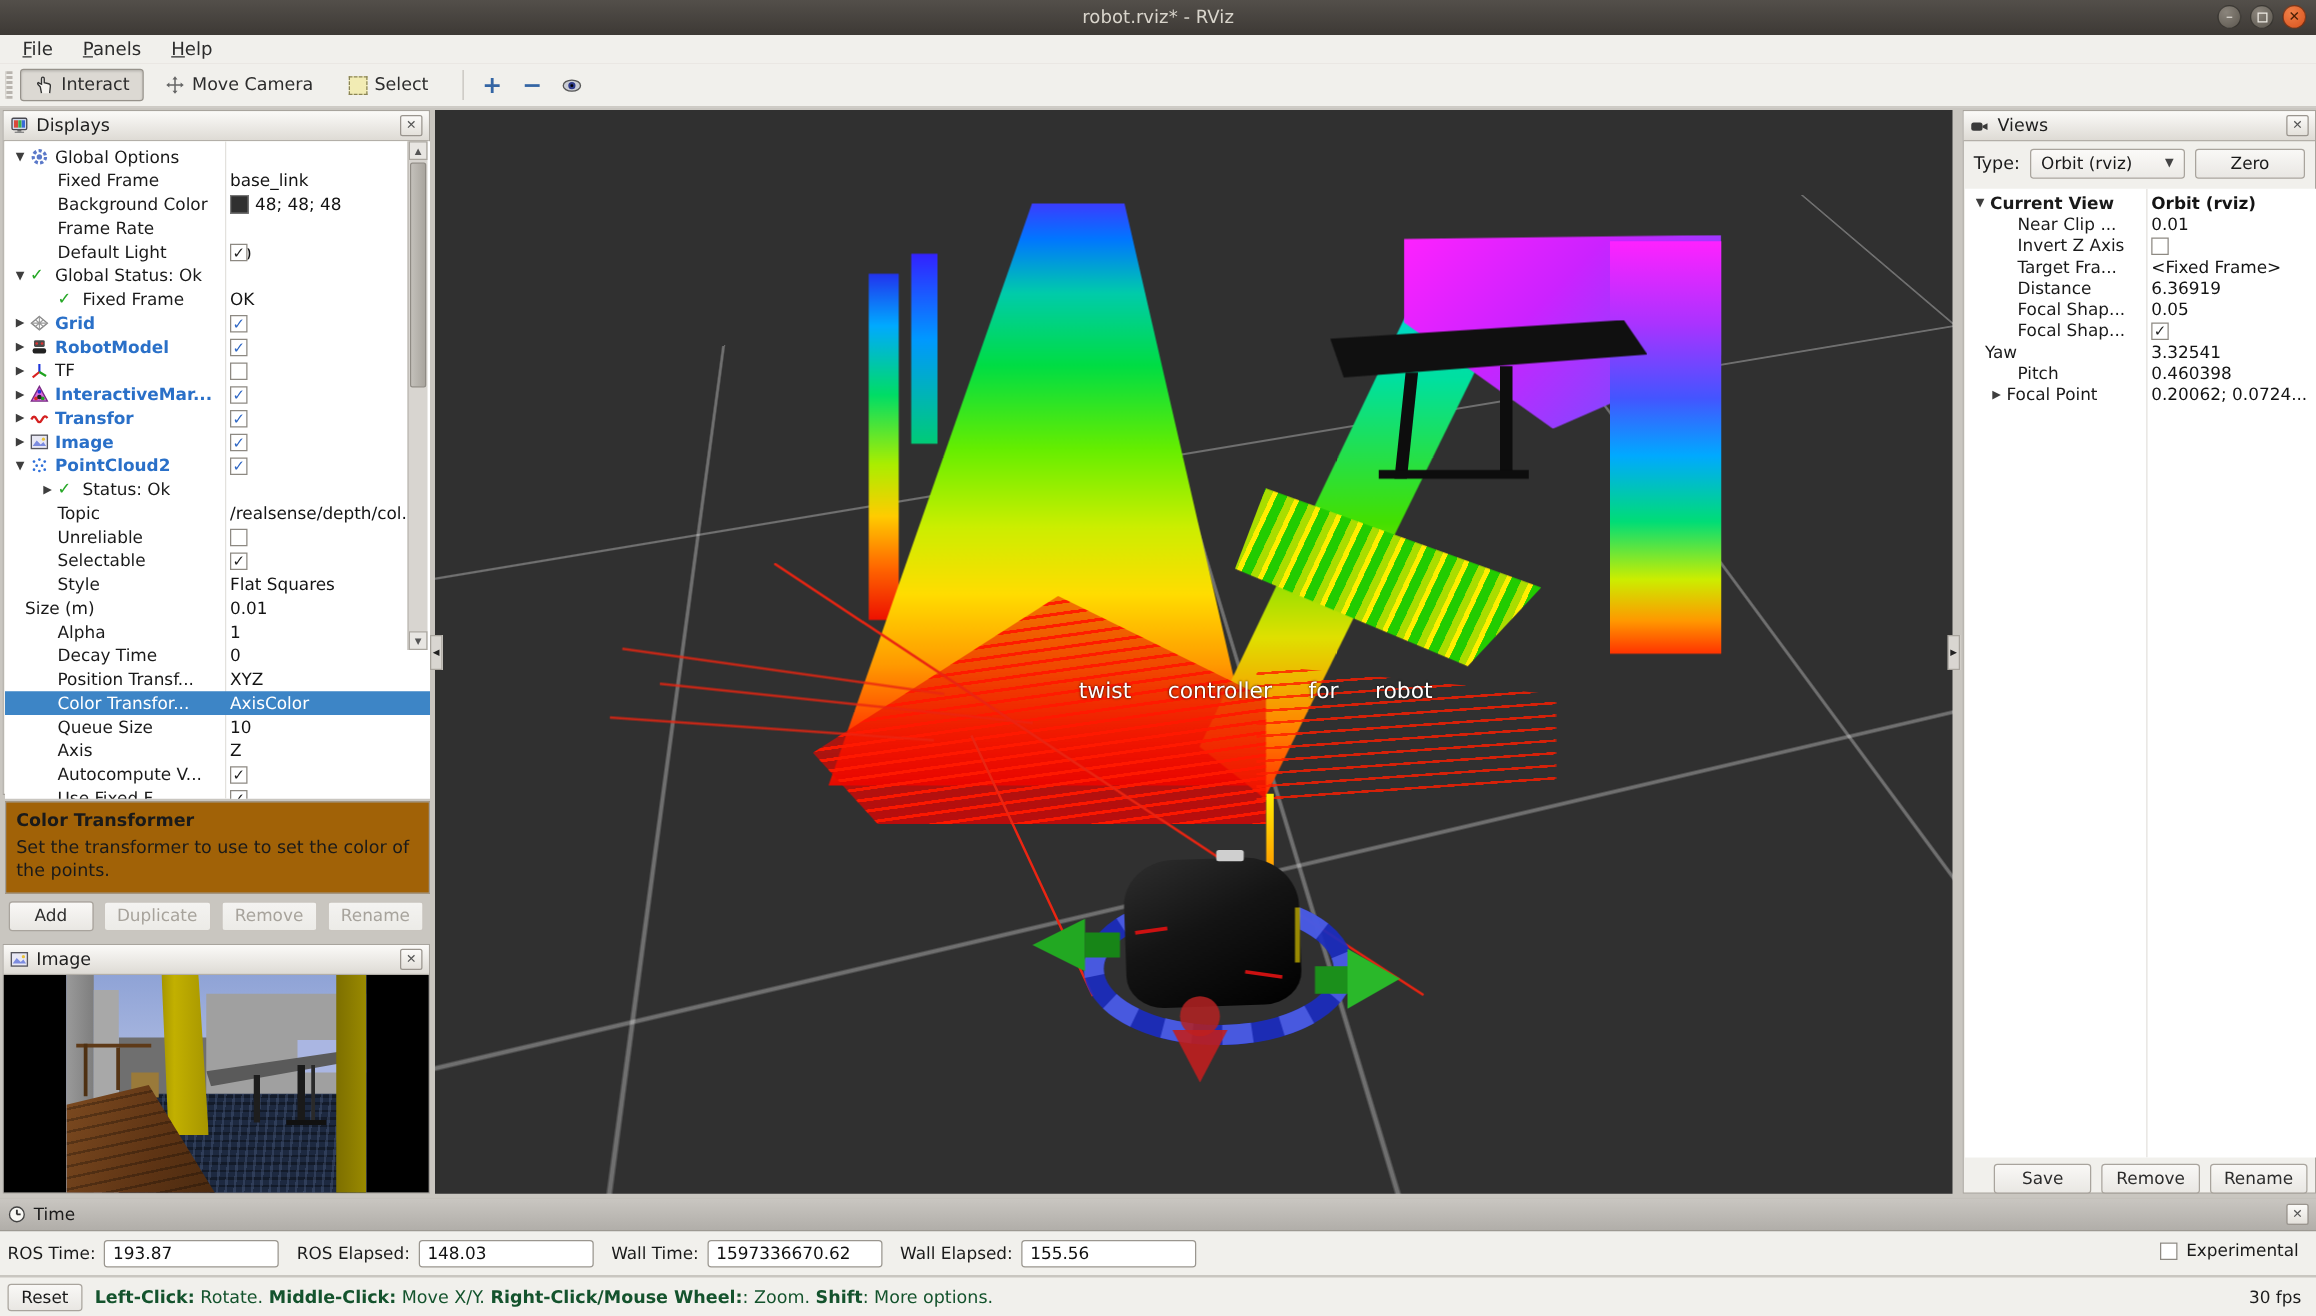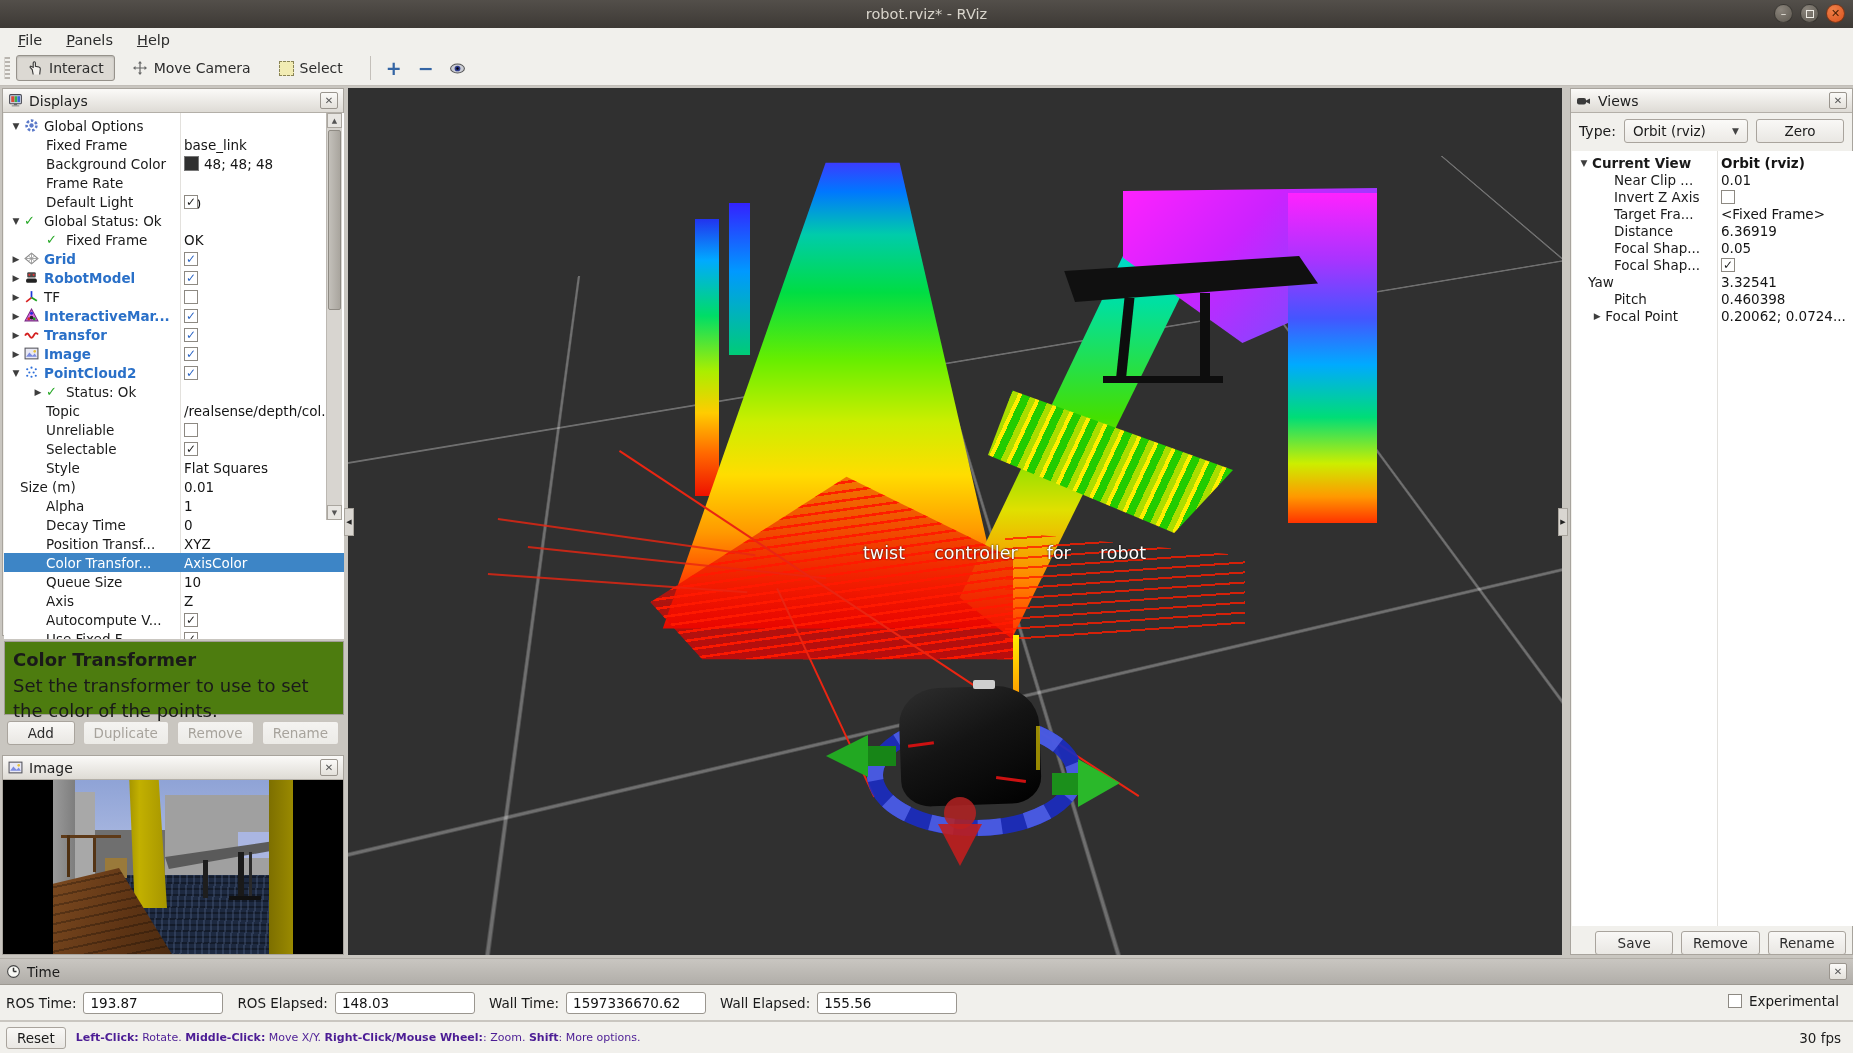--- a/index.html
+++ b/index.html
@@ -66,22 +66,22 @@
   .cb.dark{color:#1c1c1c;}
   .swatch{width:13px;height:13px;border:1px solid #777;background:#303030;}
   
   .sbar{position:absolute;right:1px;top:0;bottom:0;width:15px;background:#d8d5d0;
     border-left:1px solid #bcb8b2;}
   .sbtn{position:absolute;left:0;right:0;height:15px;background:#e8e6e2;border:1px solid #aaa69f;
     box-sizing:border-box;font-size:7px;color:#555;display:flex;align-items:center;justify-content:center;}
   .sthumb{position:absolute;left:1px;right:1px;top:17px;height:180px;border-radius:2px;
     background:linear-gradient(90deg,#c3c0ba,#a9a59e);border:1px solid #8f8b84;box-sizing:border-box;}
   
-  .descbox{position:absolute;background:#4d7c0f;border:1px solid #a19d96;box-sizing:border-box;
-    padding:6px 8px;font-size:18px;line-height:1.35;}
+  .descbox{position:absolute;background:#a16207;border:1px solid #a19d96;box-sizing:border-box;
+    padding:6px 8px;font-size:14px;line-height:1.35;}
   .descbox b{display:block;margin-bottom:2px;}
   .btnrow{position:absolute;display:flex;gap:8px;align-items:center;}
   .pbtn{flex:1;text-align:center;padding:3px 10px;font-size:13.5px;color:#2c2c2c;
     background:linear-gradient(#f9f8f6,#e9e7e3);border:1px solid #a9a49d;border-radius:3px;white-space:nowrap;}
   .pbtn.disabled{color:#a7a39c;border-color:#c9c5bf;background:linear-gradient(#f4f3f1,#ecebe7);}
   
   #viewport{position:absolute;left:348px;top:88px;width:1214px;height:867px;background:#303030;overflow:hidden;}
   #viewport *{position:absolute;}
   .gridplane{left:-950px;top:130px;width:3200px;height:2600px;
     transform:perspective(1050px) rotateX(56deg) rotateZ(-14deg);transform-origin:50% 0;
@@ -114,21 +114,21 @@
     background:linear-gradient(#c9c6c1,#b1aea9);border-bottom:1px solid #9d9992;
     display:flex;align-items:center;gap:6px;padding:0 6px;box-sizing:border-box;font-size:13.5px;}
   #time-fields{position:absolute;left:6px;top:30px;height:28px;display:flex;align-items:center;gap:14px;}
   .tfield{display:flex;align-items:center;gap:7px;font-size:13.5px;}
   .tfield input{width:140px;height:22px;border:1px solid #9a968f;border-radius:3px;background:#fff;
     padding:0 6px;font-size:13.5px;font-family:inherit;box-sizing:border-box;color:#111;}
   #experimental{position:absolute;right:14px;top:34px;display:flex;align-items:center;gap:7px;font-size:13.5px;}
   #experimental .cb{background:#fff;}
   #status-bar{position:absolute;left:0;top:1022px;width:1853px;height:31px;background:#f1f0ec;
     display:flex;align-items:center;padding:0 6px;box-sizing:border-box;gap:10px;}
-  #status-help{font-size:11px;color:#4c1d95;flex:1;}
+  #status-help{font-size:14px;color:#14532d;flex:1;}
   #fps{font-size:13.5px;color:#1d1d1d;margin-right:6px;}
   .resetbtn{padding:2px 10px;font-size:13.5px;background:linear-gradient(#f9f8f6,#e9e7e3);
     border:1px solid #a9a49d;border-radius:3px;}
 </style>
 </head>
 <body>
 
 <div id="titlebar">
   <div class="title">robot.rviz* - RViz</div>
   <div class="winbtns">

